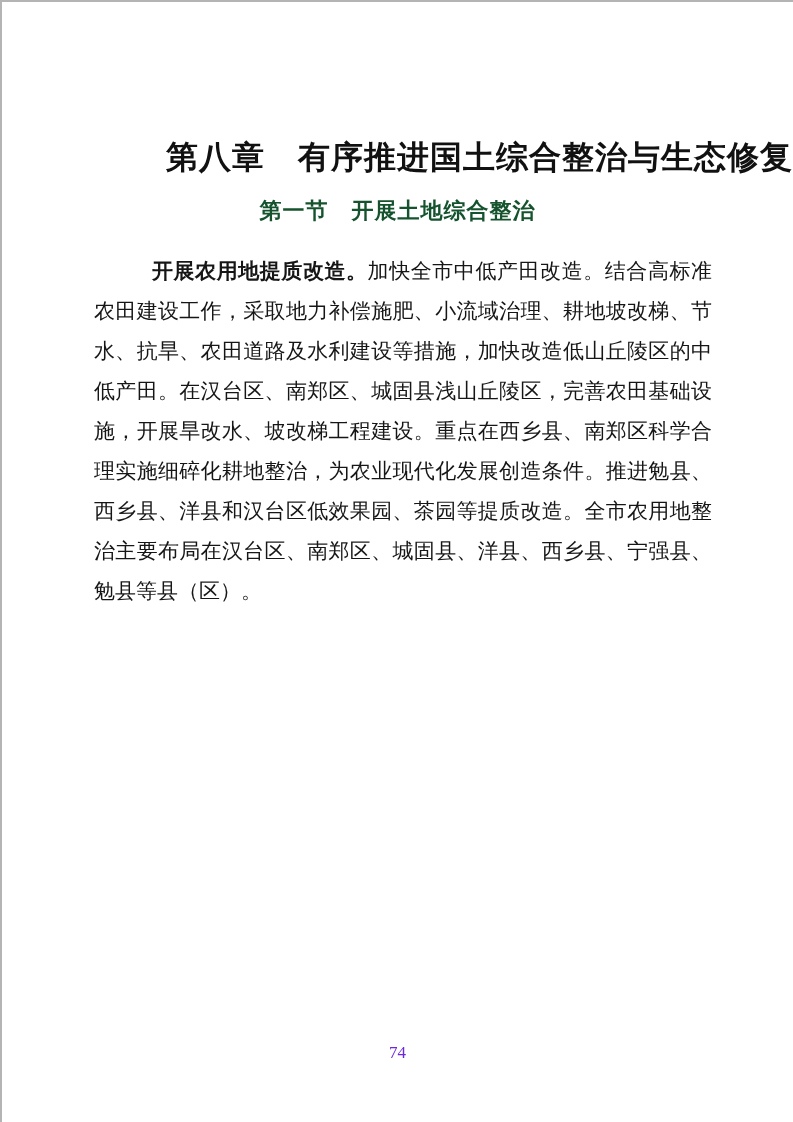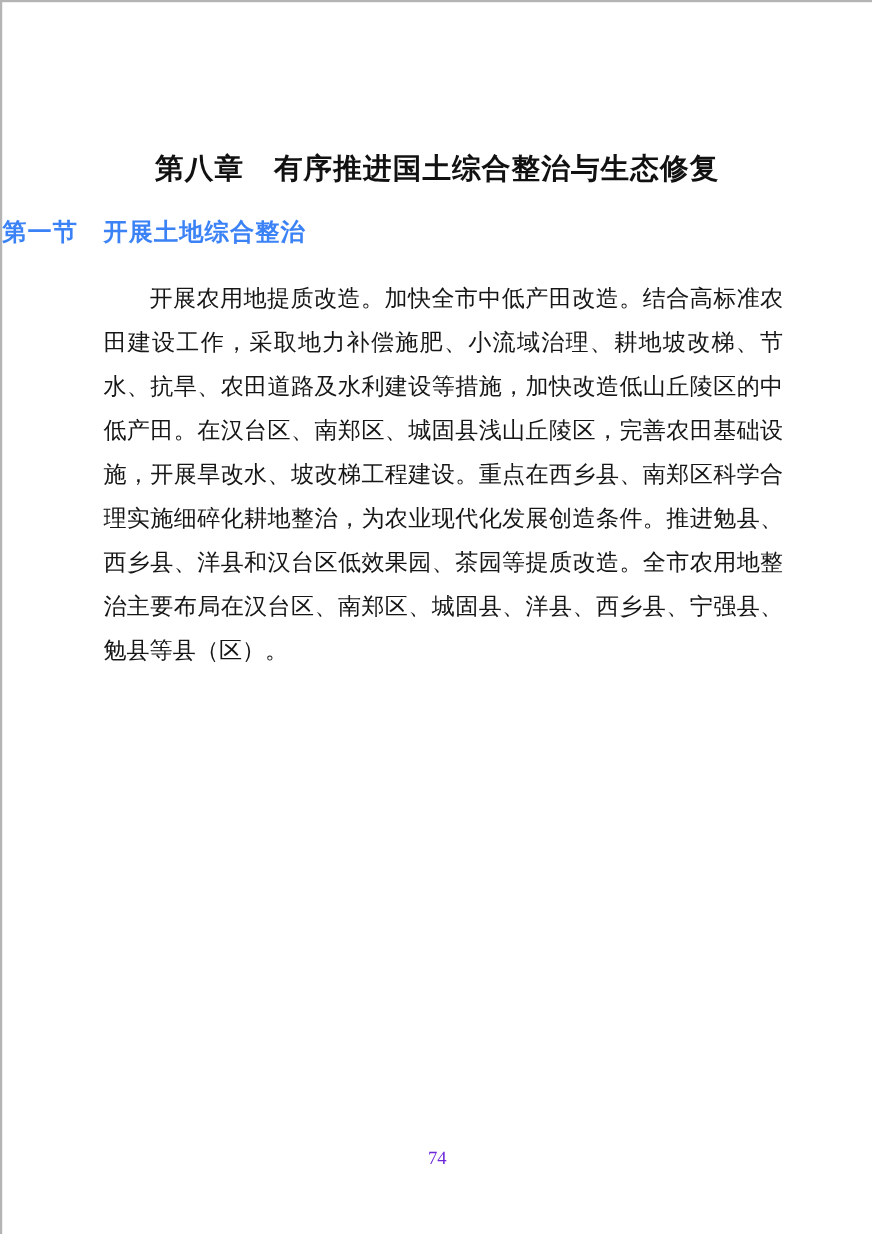--- a/index.html
+++ b/index.html
@@ -17,58 +17,60 @@
     box-sizing: border-box;
     overflow: hidden;
     color: #111111;
   }
   .chapter-title {
     position: absolute;
     top: 134px;
     left: 0;
     width: 100%;
     margin: 0;
-    text-align: center;
+    text-align: right;
     font-family: "Liberation Sans", "DejaVu Sans", sans-serif;
-    font-size: 26px;
+    font-size: 32px;
     font-weight: 700;
     letter-spacing: 1px;
     color: #111111;
   }
   .section-title {
     position: absolute;
     top: 194px;
     left: 0;
     width: 100%;
     margin: 0;
+    text-align: center;
     font-family: "Liberation Serif", "DejaVu Serif", serif;
     font-size: 22px;
     font-weight: 700;
     letter-spacing: 1px;
-    color: #3b82f6;
+    color: #14532d;
   }
   .body-text {
     position: absolute;
     top: 249px;
     left: 92px;
     width: 618px;
     font-family: "Liberation Serif", "DejaVu Serif", serif;
     font-size: 21px;
     line-height: 40px;
     text-align: justify;
     text-justify: inter-character;
     color: #161616;
   }
   .body-text p {
     margin: 0;
     padding: 0;
     text-indent: 2em;
   }
   .body-text strong {
-    font-weight: 400;
+    font-weight: 700;
+    margin-left: 16px;
   }
   .page-number {
     position: absolute;
     top: 1041px;
     left: 0;
     width: 100%;
     text-align: center;
     font-family: "Liberation Serif", "DejaVu Serif", serif;
     font-size: 17px;
     color: #6d28d9;

